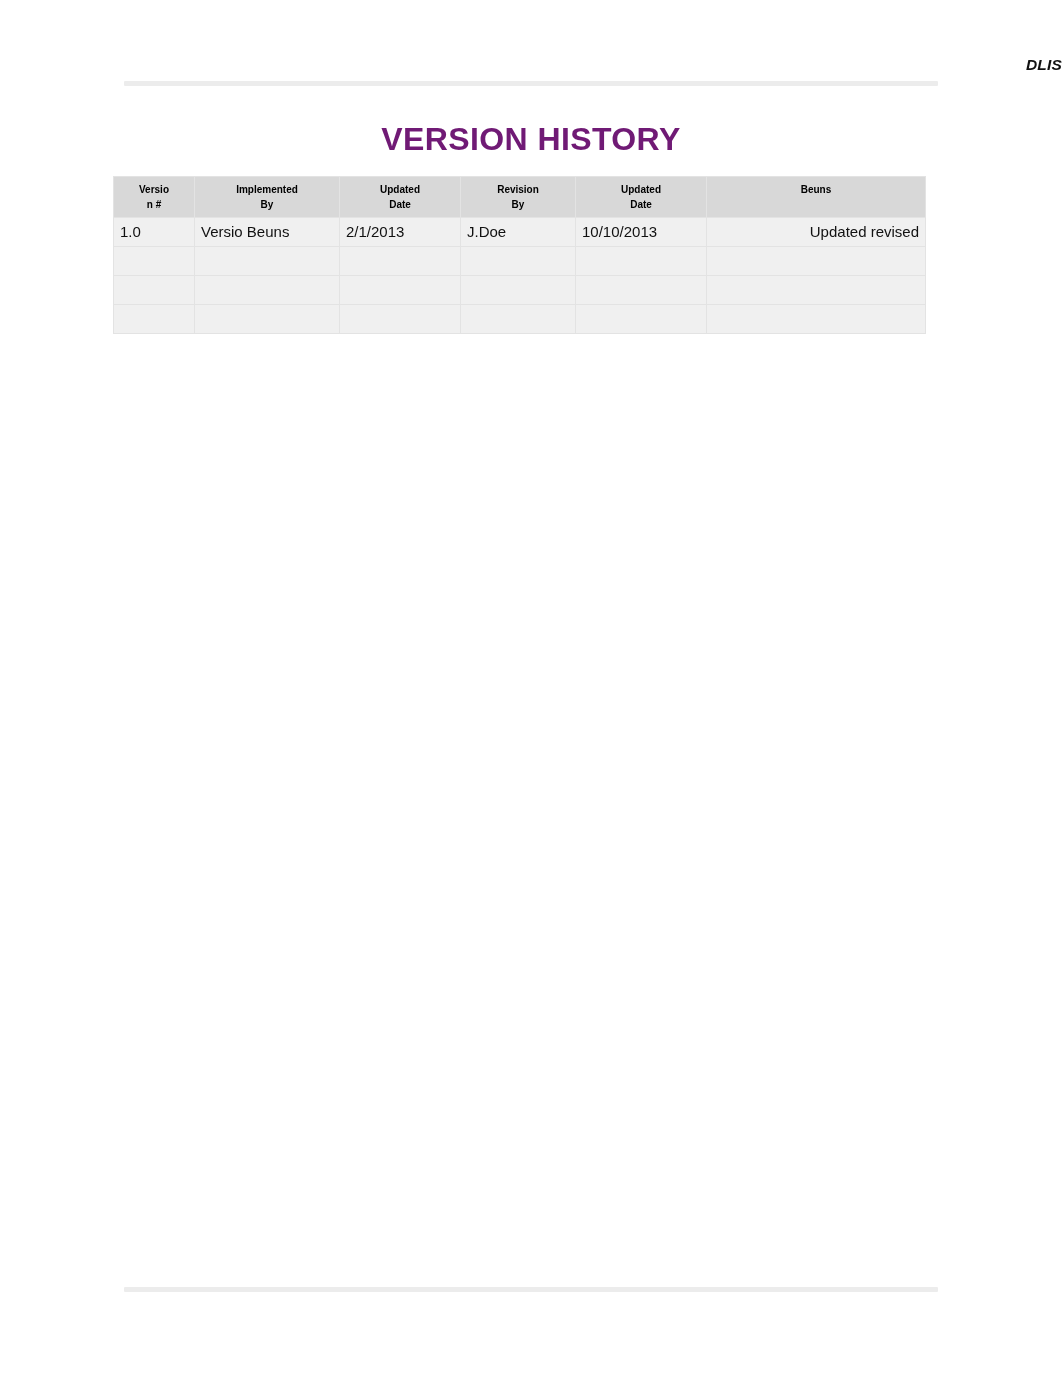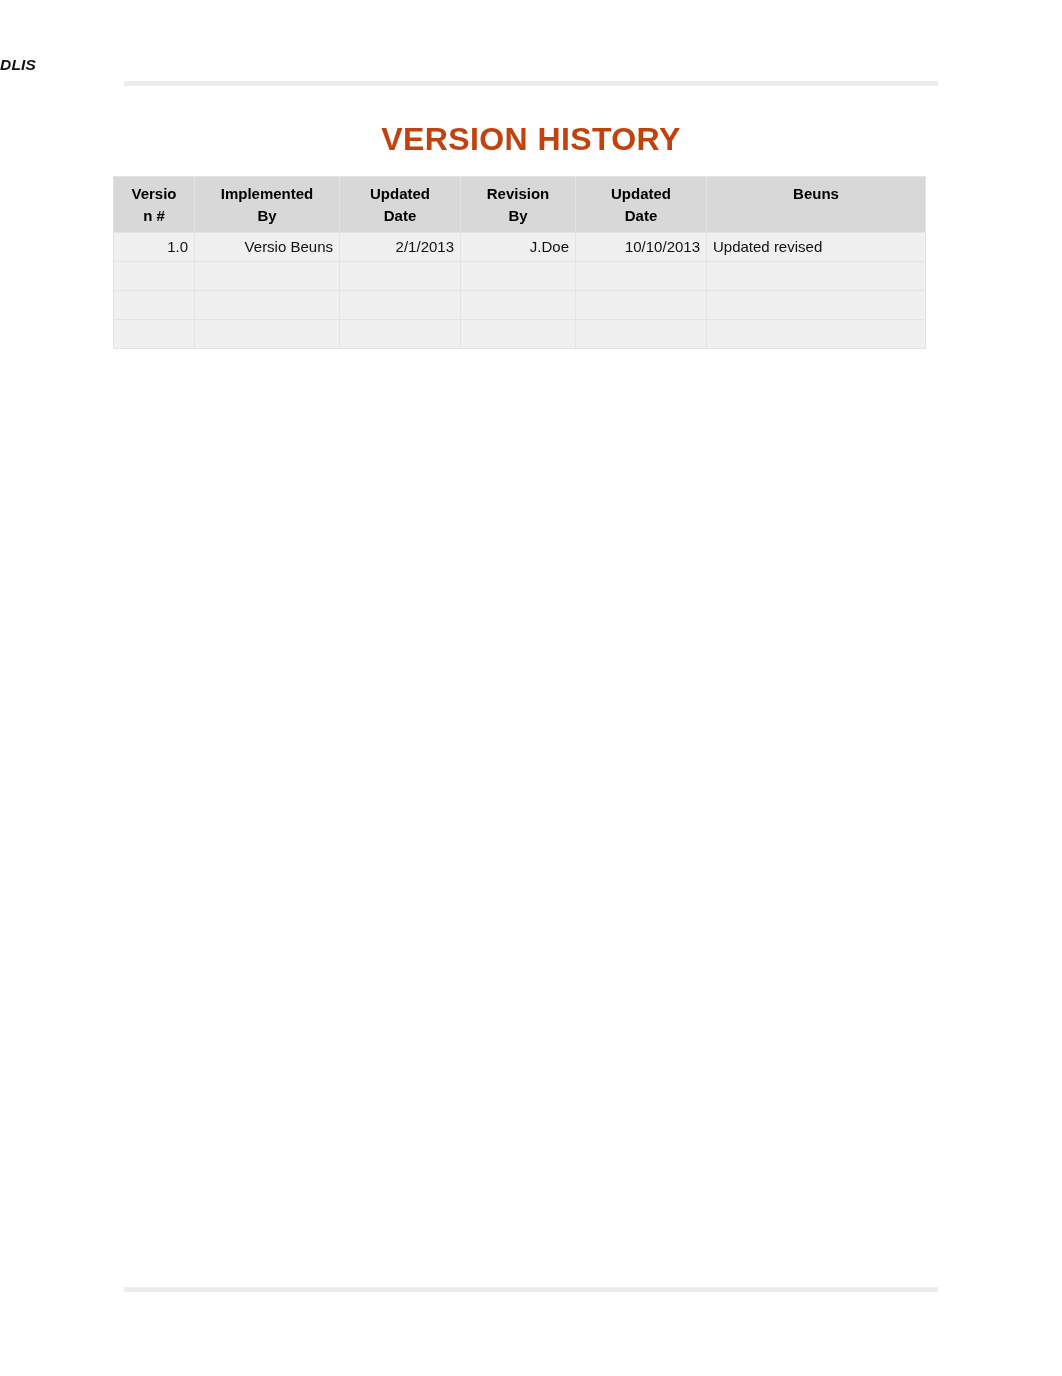--- a/index.html
+++ b/index.html
@@ -21,21 +21,21 @@
     inset: 0;
     background: #ffffff;
   }
 
   
   .doc-header {
     position: absolute;
     left: 0;
     right: 0;
     top: 56px;
-    text-align: left;
+    text-align: right;
   }
   .doc-header .header-title {
     font-size: 15.5px;
     font-weight: bold;
     font-style: italic;
     letter-spacing: 0.2px;
     line-height: 1.1;
     color: #111111;
   }
   .header-rule {
@@ -51,21 +51,21 @@
   
   .page-title {
     position: absolute;
     left: 0;
     right: 0;
     top: 99px;
     text-align: center;
     font-size: 32px;
     font-weight: bold;
     letter-spacing: 0.4px;
-    color: #c2410c;
+    color: #701a75;
     line-height: 1.2;
   }
 
   
   .vh-table-wrap {
     position: absolute;
     left: 113px;
     top: 176px;
     width: 812px;
   }
@@ -75,38 +75,38 @@
     table-layout: fixed;
   }
   table.vh-table th,
   table.vh-table td {
     border: 1px solid #e3e3e3;
     padding: 0;
     vertical-align: top;
   }
   table.vh-table thead th {
     background: #d8d8d8;
-    font-size: 15px;
+    font-size: 10px;
     font-weight: bold;
     text-align: center;
     line-height: 1.45;
     padding: 6px 3px 5px 3px;
     color: #000000;
   }
   table.vh-table tbody td {
     background: #f0f0f0;
     font-size: 15px;
     font-weight: normal;
     line-height: 1.3;
     padding: 4px 6px 4px 6px;
     color: #111111;
     height: 20px;
   }
-  td.c-center { text-align: right; }
-  td.c-left   { text-align: left; }
+  td.c-center { text-align: left; }
+  td.c-left   { text-align: right; }
 
   tr.empty-row td { height: 20px; }
 
   
   col.col-version  { width: 81px; }
   col.col-impl     { width: 145px; }
   col.col-revdate  { width: 121px; }
   col.col-appby    { width: 115px; }
   col.col-appdate  { width: 131px; }
   col.col-reason   { width: 219px; }

